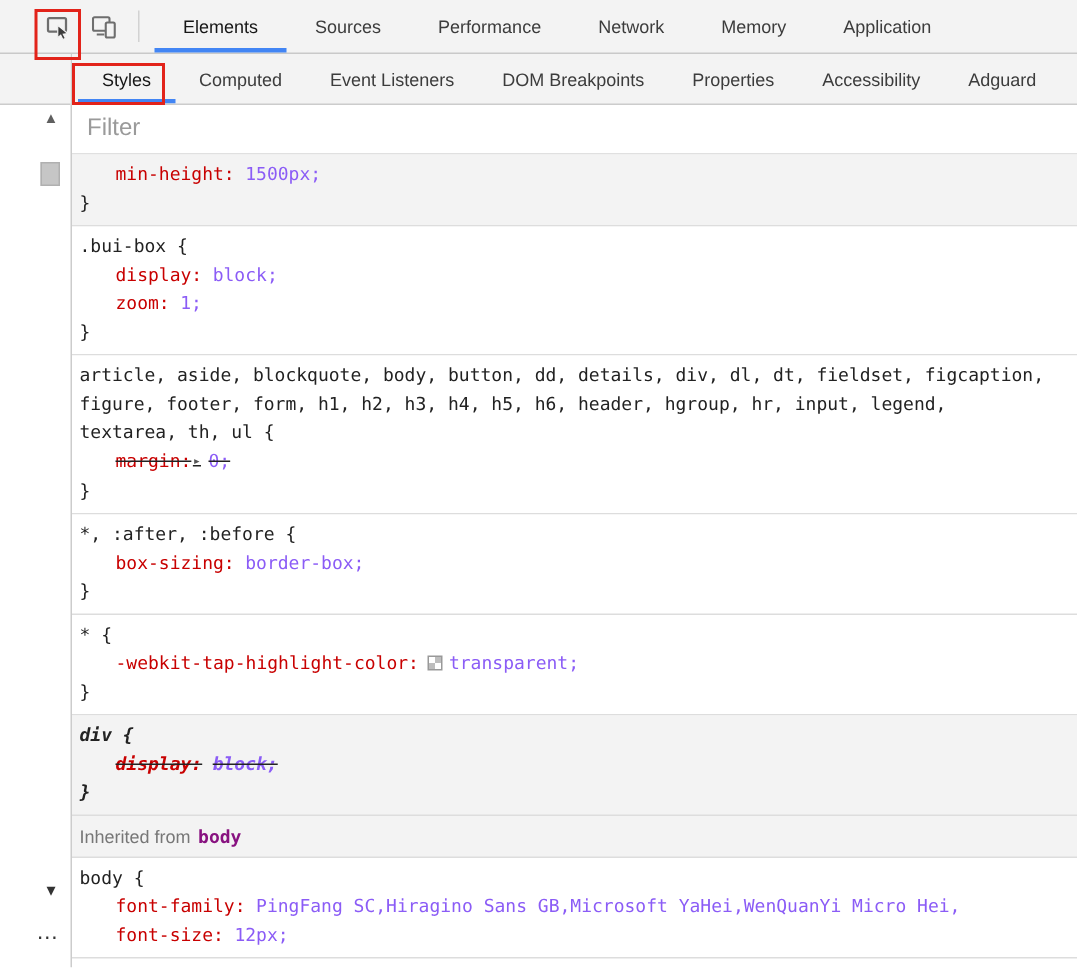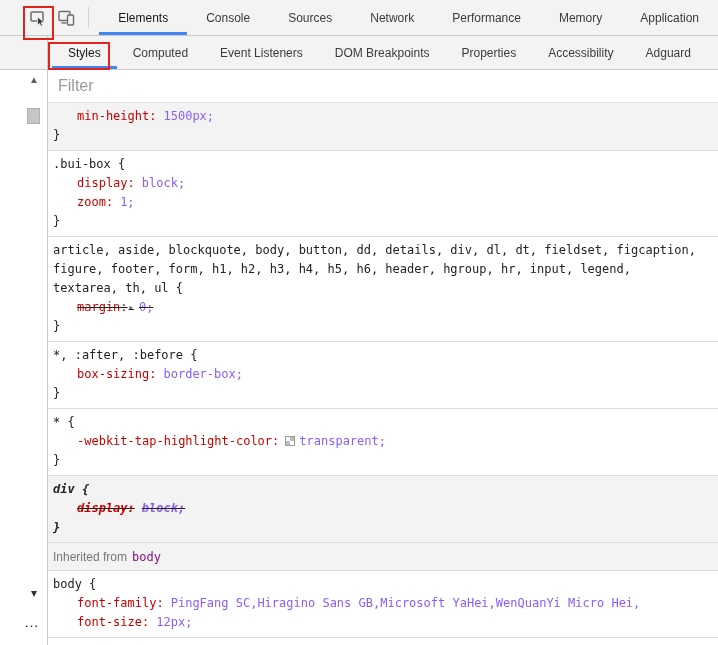--- a/index.html
+++ b/index.html
@@ -45,21 +45,21 @@
   .pvalue { color:#8b5cf6; margin-left:7px; cursor:text; }
   .arrow { color:#555; font-size:9px; margin:0 3px 0 1px; vertical-align:1px; cursor:pointer; }
   .arrow + .pvalue { margin-left:2px; }
   .struck { text-decoration:line-through; }
   .italic-rule .css-line { font-style:italic;font-weight:bold; }
   .swatch { display:inline-block; width:10px; height:10px; border:1px solid #999; margin:0 4px -1px 6px;
             background-image:conic-gradient(#bdbdbd 25%, #fff 0 50%, #bdbdbd 0 75%, #fff 0); background-size:8px 8px; cursor:pointer; }
   .swatch + .pvalue { margin-left:0; }
 
   .inherited-header { padding:7px 5px 6px 5px; background:#f3f3f3; border-bottom:1px solid #ddd; font-family:"Liberation Sans",sans-serif; font-size:12px; color:#777; }
-  .node-link { font-family:"DejaVu Sans Mono","Liberation Mono",monospace; color:var(--node-link,#881280); margin-left:5px; cursor:pointer; }
+  .node-link { font-family:"DejaVu Sans Mono","Liberation Mono",monospace; color:var(--node-link,#881280); margin-left:5px; cursor:pointer;font-weight:bold; }
 
   
   .annotation { position:absolute; border:2px solid var(--annotation,#e2231a); z-index:50; pointer-events:none; }
   .anno-inspect { left:23px; top:6px; width:31px; height:34px; }
   .anno-styles { left:48px; top:42px; width:62px; height:28px; }
 
   svg { display:block; }
 </style>
 </head>
 <body>
@@ -73,24 +73,23 @@
   </button>
   <button class="icon-btn">
     <svg width="17" height="16" viewBox="0 0 17 16">
       <rect x="1" y="1.5" width="11" height="9" rx="1" fill="none" stroke="#6e6e6e" stroke-width="1.4"></rect>
       <path d="M3.5 13 h5" stroke="#6e6e6e" stroke-width="1.4"></path>
       <rect x="9.5" y="5" width="6" height="10" rx="1" fill="#f3f3f3" stroke="#6e6e6e" stroke-width="1.4"></rect>
     </svg>
   </button>
   <div class="toolbar-sep"></div>
   <div class="tab active">Elements</div>
-  <div class="tab">Console</div>
   <div class="tab">Sources</div>
+  <div class="tab">Performance</div>
   <div class="tab">Network</div>
-  <div class="tab">Performance</div>
   <div class="tab">Memory</div>
   <div class="tab">Application</div>
 </div>
 
 <div class="body-row">
 
   <div class="left-rail">
     <div class="rail-top"></div>
     <span class="rail-glyph g-up">▲</span>
     <div class="g-thumb"></div>

